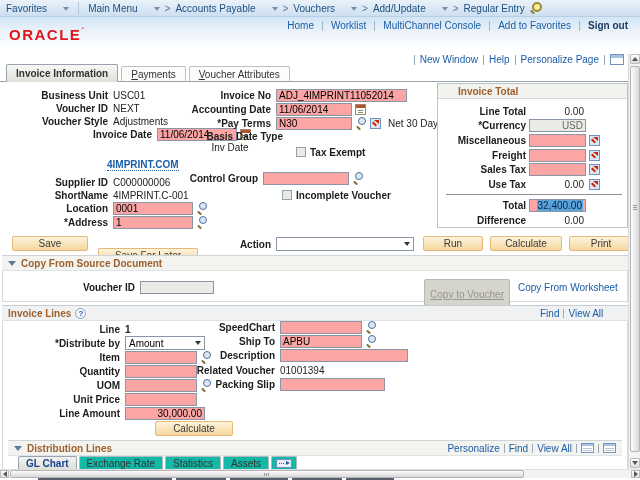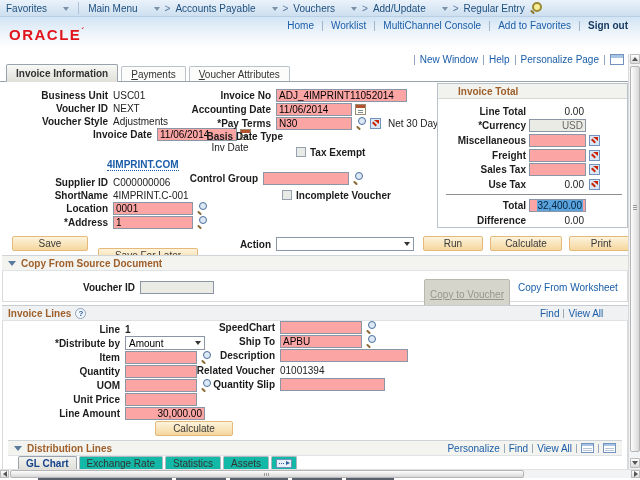--- a/index.html
+++ b/index.html
@@ -390,21 +390,21 @@
     </div>
   <div class="row" style="top:348px;left:160px;">
       <span class="lbl" style="width:120px">Description</span>
       <span class="field" style="width:128px"></span>
     </div>
   <div class="row" style="top:363px;left:160px;">
       <span class="lbl" style="width:120px">Related Voucher</span>
       <span class="txt">01001394</span>
     </div>
   <div class="row" style="top:377px;left:160px;">
-      <span class="lbl" style="width:120px">Quantity Slip</span>
+      <span class="lbl" style="width:120px">Packing Slip</span>
       <span class="field" style="width:105px"></span>
     </div>
 
   <div class="secthdr" style="left:8px;top:440px;width:614px">
     <span class="tri-down"></span>
     <span class="sect-title">Distribution Lines</span>
     <span class="hdrlinks" style="margin-left:auto">
       <span class="link">Personalize</span>
       <span class="pipe"></span>
       <span class="link">Find</span>

